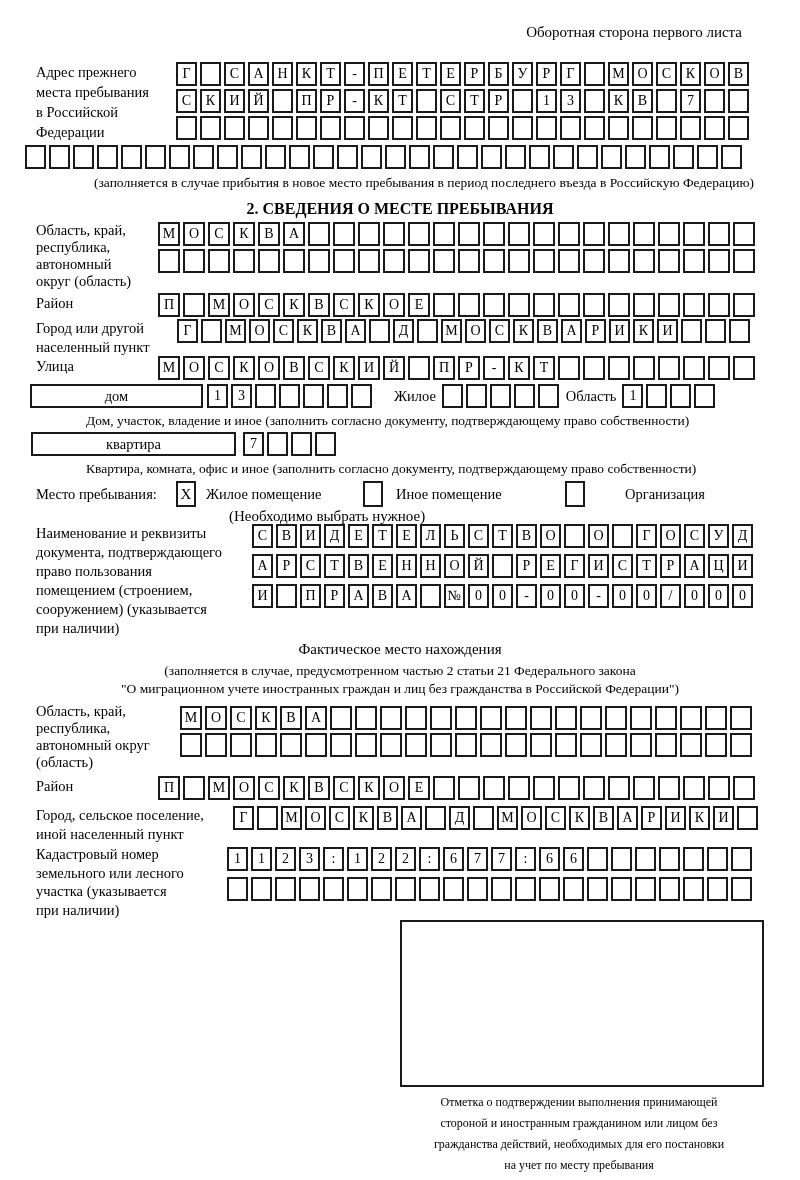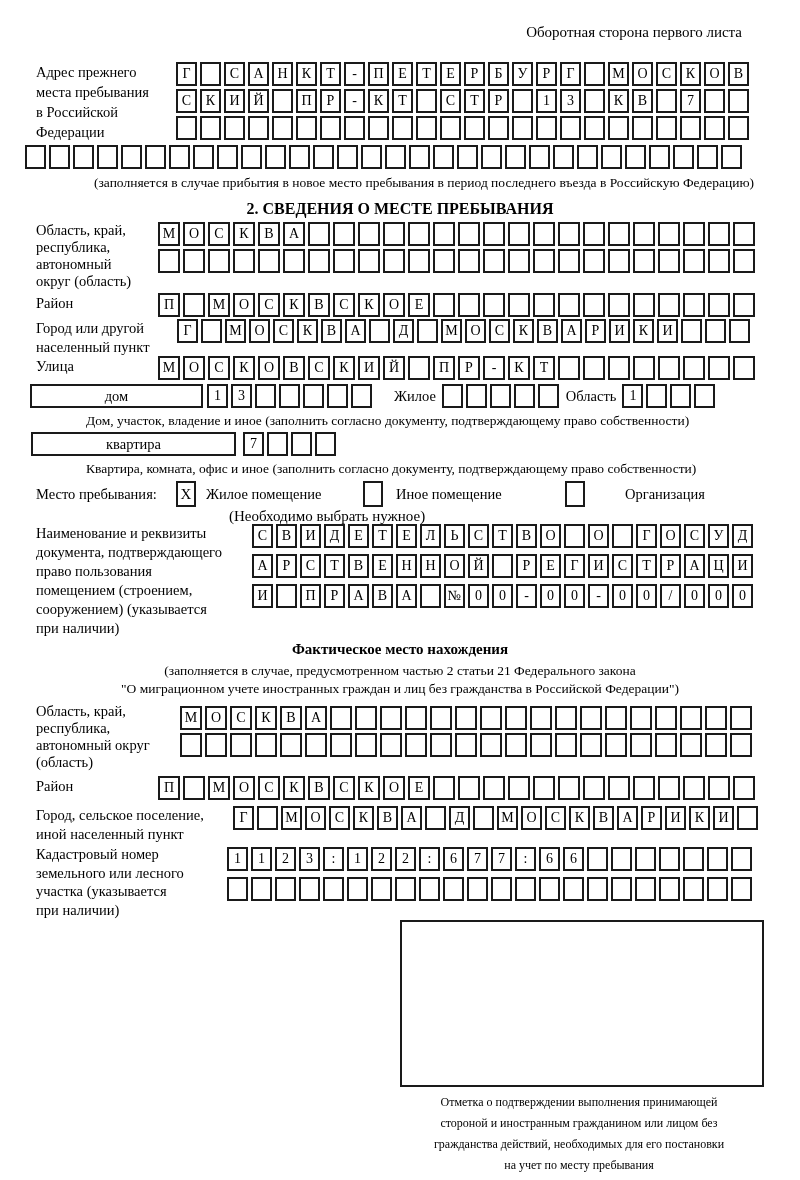--- a/index.html
+++ b/index.html
@@ -49,21 +49,21 @@
   .dom-box{width:169px;}
   .kv-row{margin:3px 0 0 31px;display:flex;align-items:flex-start;}
   .kv-box{width:201px;}
   .note-ind{margin:4px 0 0 38px;}
   .place-row{margin:4px 0 0 36px;display:flex;align-items:center;height:26px;}
   .place-row .lab{width:140px;}
   .hint{margin:2px 0 0 229px;font-size:15px;line-height:15px;}
   .doc-block{margin-top:0;}
   .doc-block .lab{width:216px;line-height:19px;}
   .doc-block .col{gap:6px;}
-  .fact-title{margin-top:2px;font-size:15px;font-weight:bold;text-align:center;line-height:18px;}
+  .fact-title{margin-top:2px;font-size:15px;font-weight:normal;text-align:center;line-height:18px;}
   .fact-note{margin-top:4px;font-size:13.5px;line-height:17.5px;text-align:center;}
   .region2{margin-top:6px;height:68px;}
   .region2 .lab{width:144px;line-height:17px;}
   .rayon2{margin-top:5px;}
   .city2{margin-top:6px;height:37px;}
   .city2 .lab{width:197px;line-height:18.5px;}
   .cadastre{margin-top:2px;height:74px;}
   .cadastre .lab{width:191px;line-height:18.5px;}
   .cadastre .col{gap:6px;margin-top:2px;}
   .stamp{margin:1px 0 0 400px;width:360px;height:163px;border:2px solid #1a1a1a;background:#fff;}

